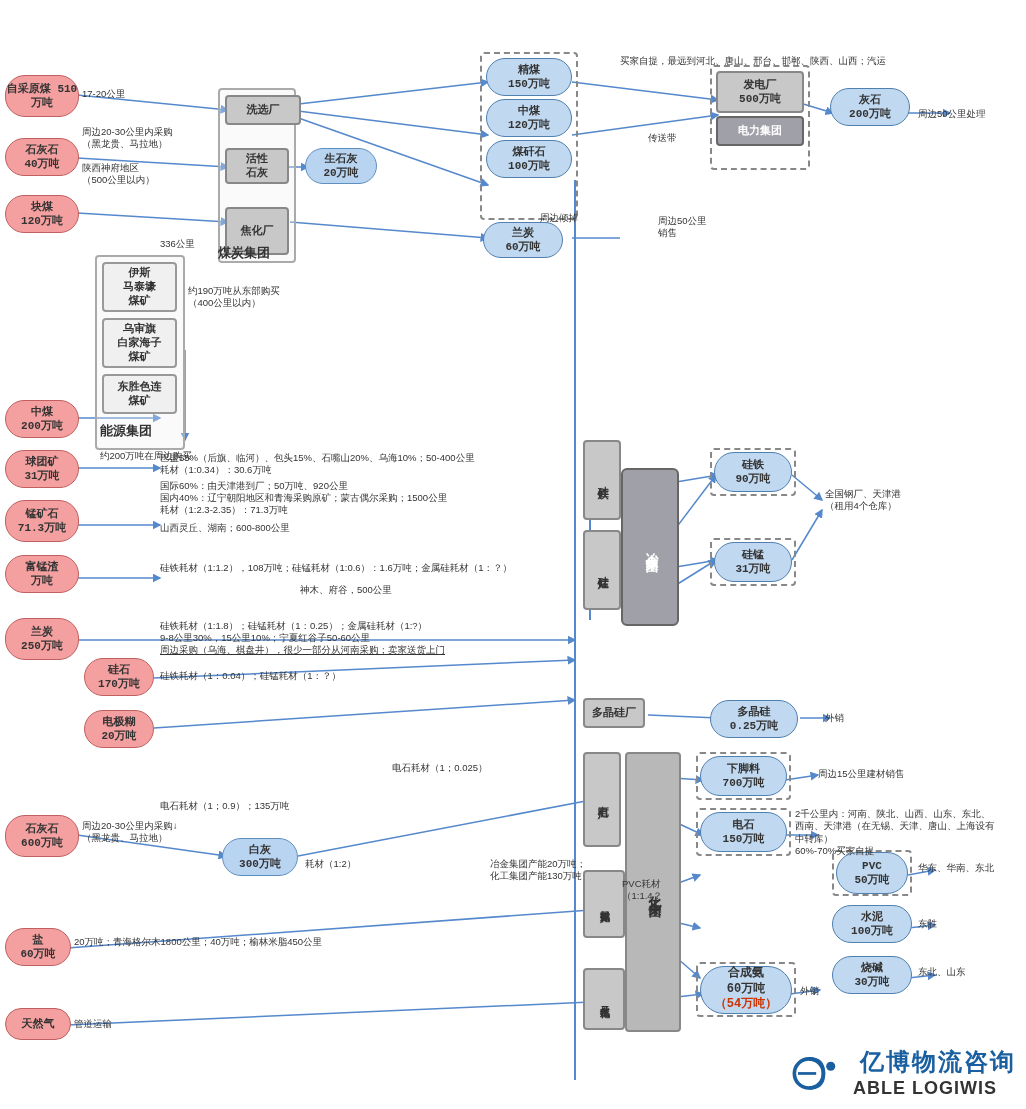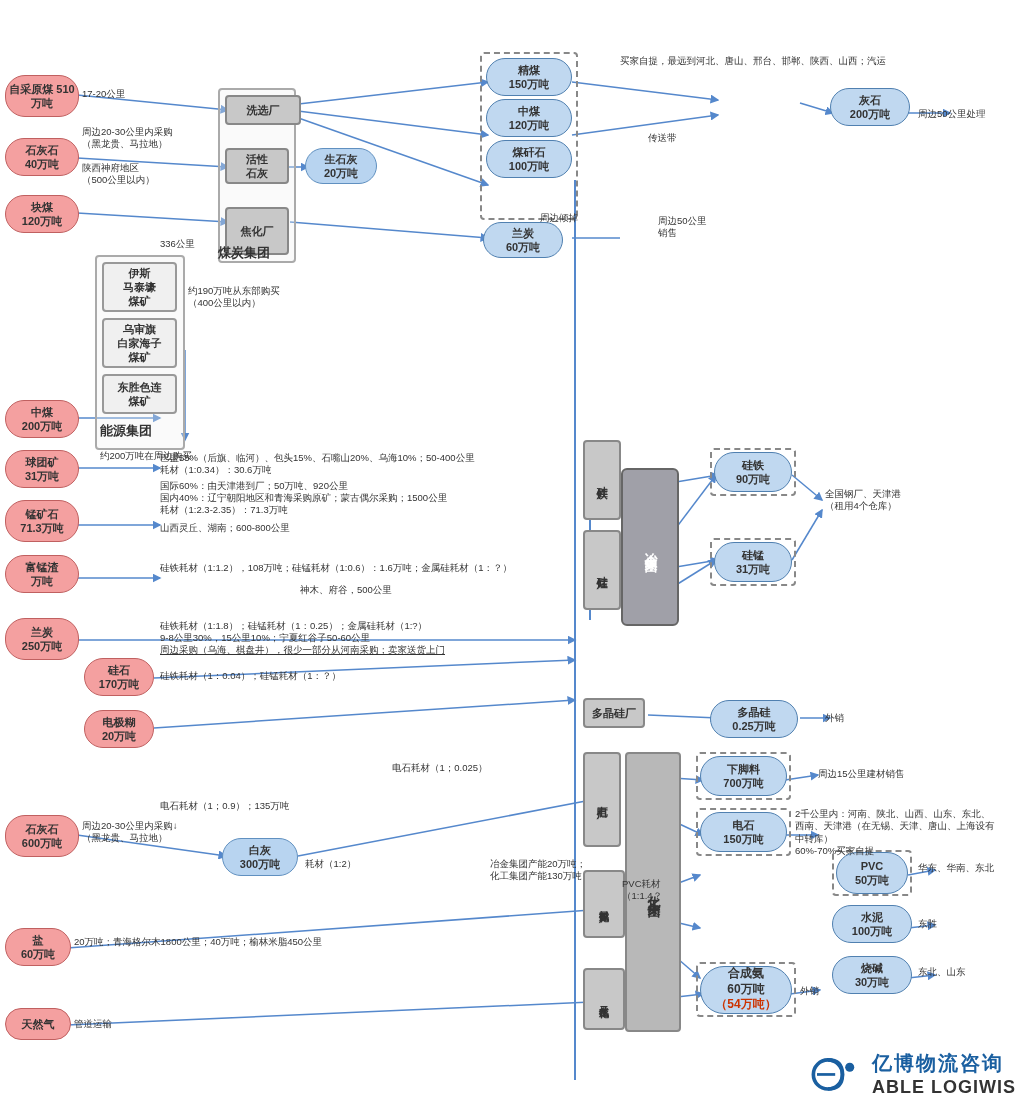--- a/index.html
+++ b/index.html
@@ -24,20 +24,21 @@
     .node {
       position: absolute;
       border-radius: 6px;
       display: flex;
       align-items: center;
       justify-content: center;
       text-align: center;
       font-size: 11px;
       line-height: 1.3;
       font-weight: bold;
+      font-family: Liberation Mono, monospace;
     }
 
     .node-pink {
       background: #f4a0a0;
       border: 1.5px solid #c06060;
       border-radius: 20px;
       color: #333;
     }
 
     .node-blue-light {
@@ -108,24 +109,25 @@
       align-items: center;
     }
 
     .logo-icon {
       width: 60px;
       height: 50px;
       margin-right: 5px;
     }
 
     .logo-text-cn {
-      font-size: 20px;
+      font-size: 24px;
       font-weight: bold;
       color: #1a5fa0;
       letter-spacing: 2px;
+      margin-left: 7px;
     }
 
     .logo-text-en {
       font-size: 18px;
       font-weight: bold;
       color: #333;
       letter-spacing: 1px;
     }
 
     .logo-text-block {
@@ -309,20 +311,28 @@
     </div>
     <div class="node node-blue-oval" style="position:relative;width:86px;height:38px;">
       <span>煤矸石<br>100万吨</span>
     </div>
   </div>
 
   <div class="node node-blue-oval" style="left:483px;top:222px;width:80px;height:36px;">
     <span>兰炭<br>60万吨</span>
   </div>
 
+  <div class="node-dashed-box" style="position:absolute;left:710px;top:65px;width:100px;height:105px;padding:4px;display:flex;flex-direction:column;gap:3px;align-items:center;">
+    <div class="node node-gray-rect" style="position:relative;width:88px;height:42px;">
+      <span>发电厂<br>500万吨</span>
+    </div>
+    <div class="node node-gray-dark" style="position:relative;width:88px;height:30px;border-radius:4px;">
+      <span>电力集团</span>
+    </div>
+  </div>
 
   <div class="node node-blue-oval" style="left:830px;top:88px;width:80px;height:38px;">
     <span>灰石<br>200万吨</span>
   </div>
 
   <div class="node node-pink" style="left:5px;top:400px;width:74px;height:38px;">
     <span>中煤<br>200万吨</span>
   </div>
   <div class="node node-pink" style="left:5px;top:450px;width:74px;height:38px;">
     <span>球团矿<br>31万吨</span>

